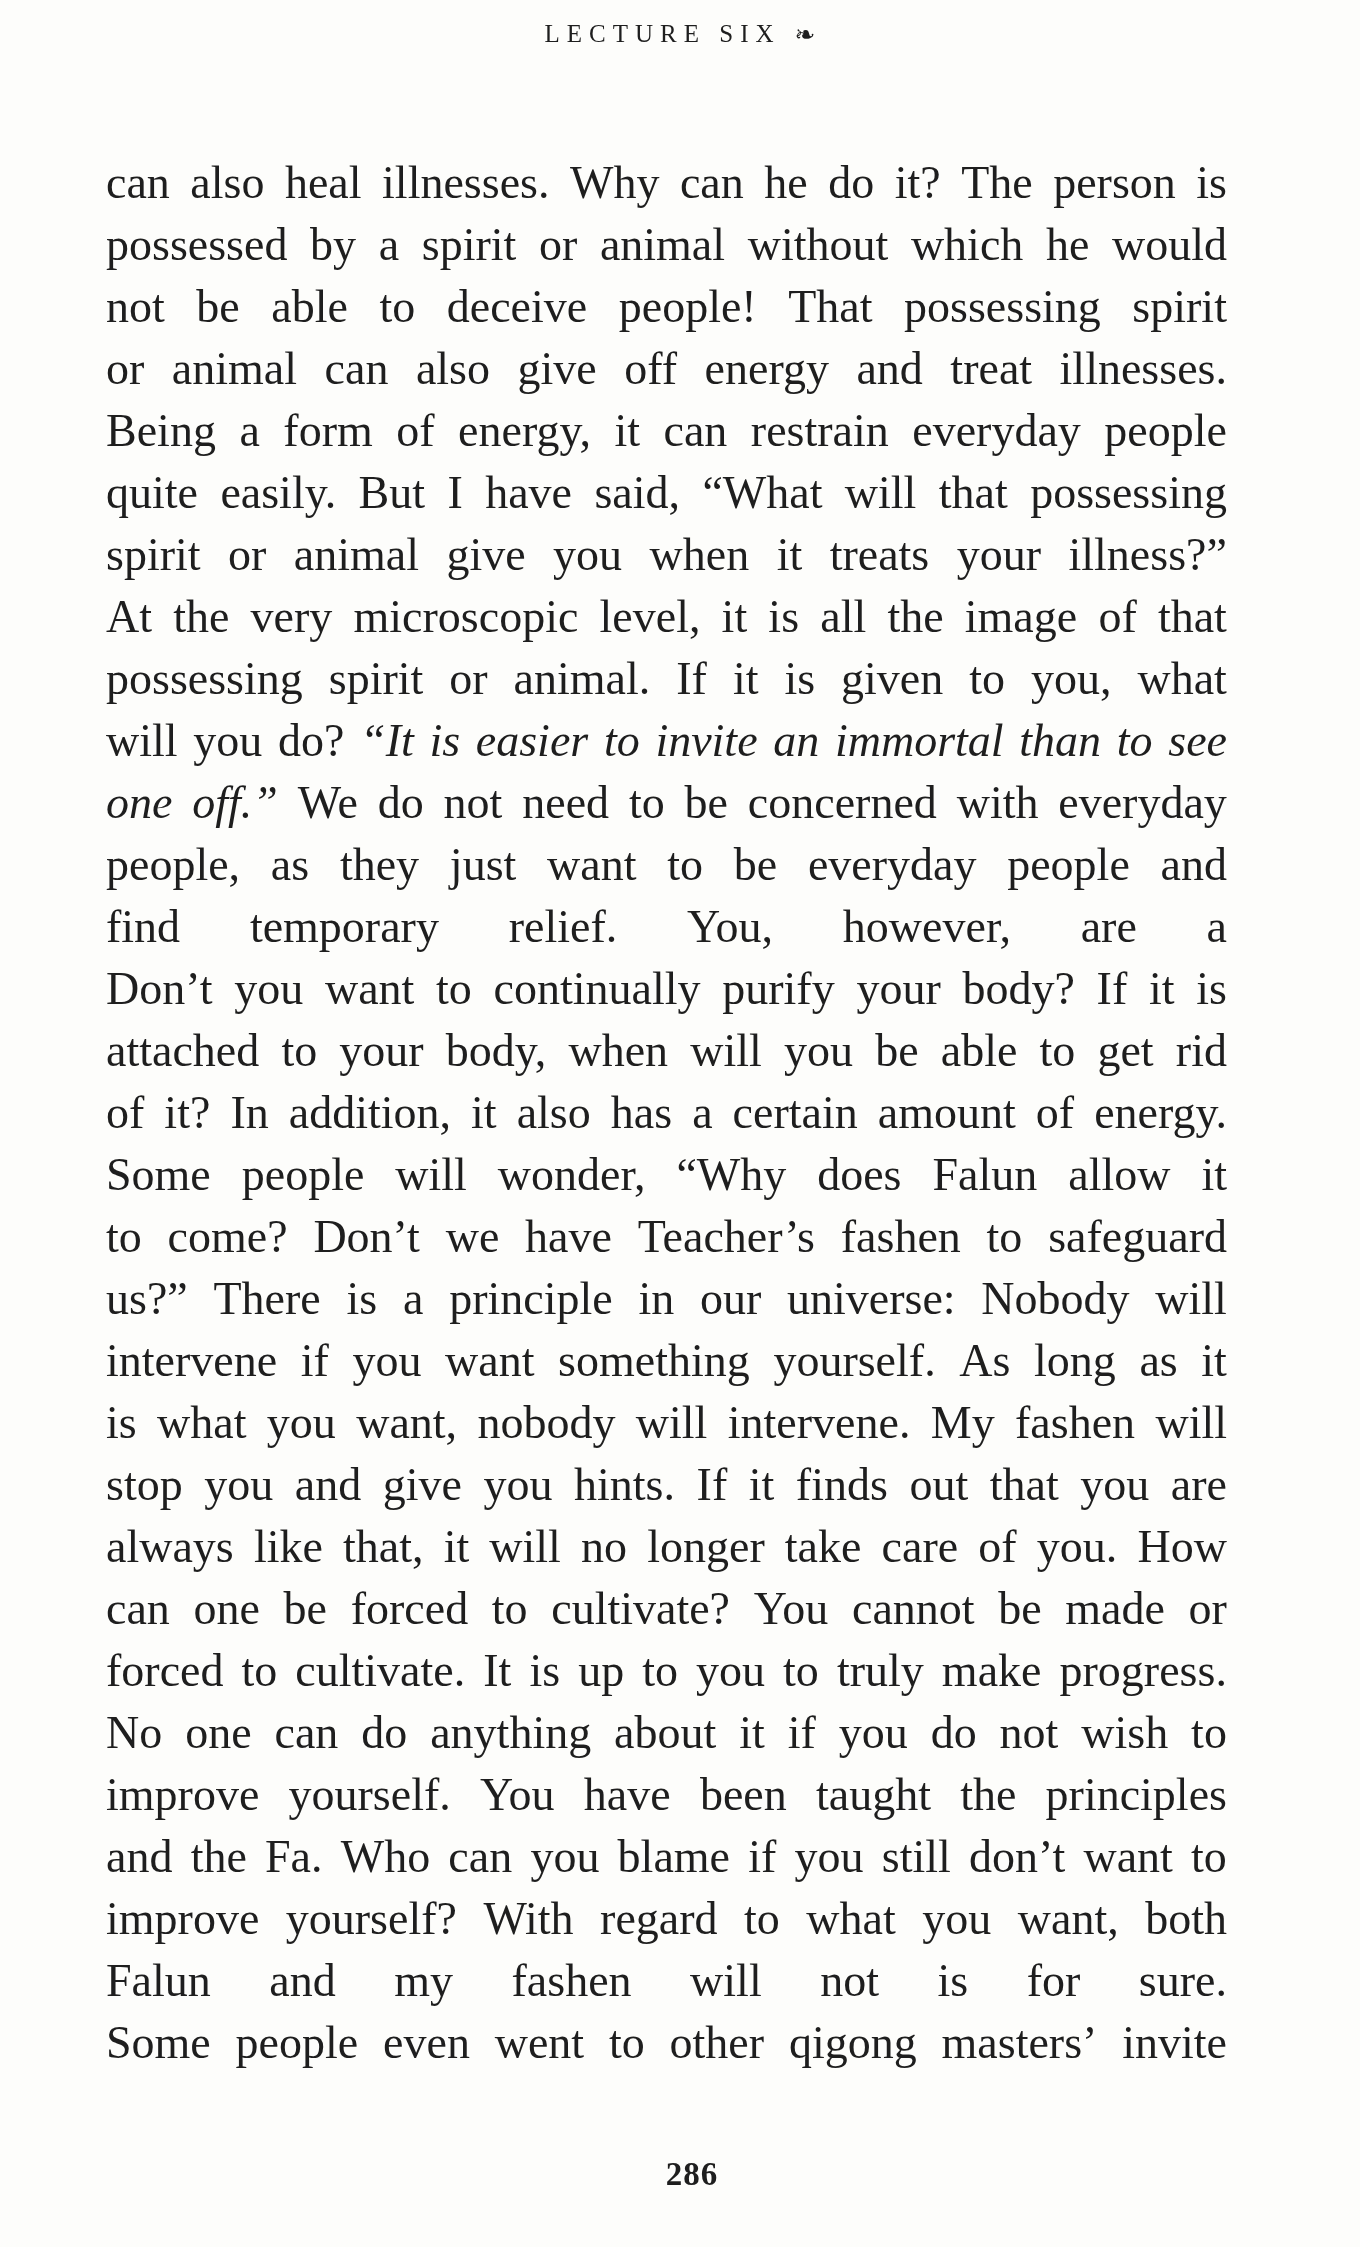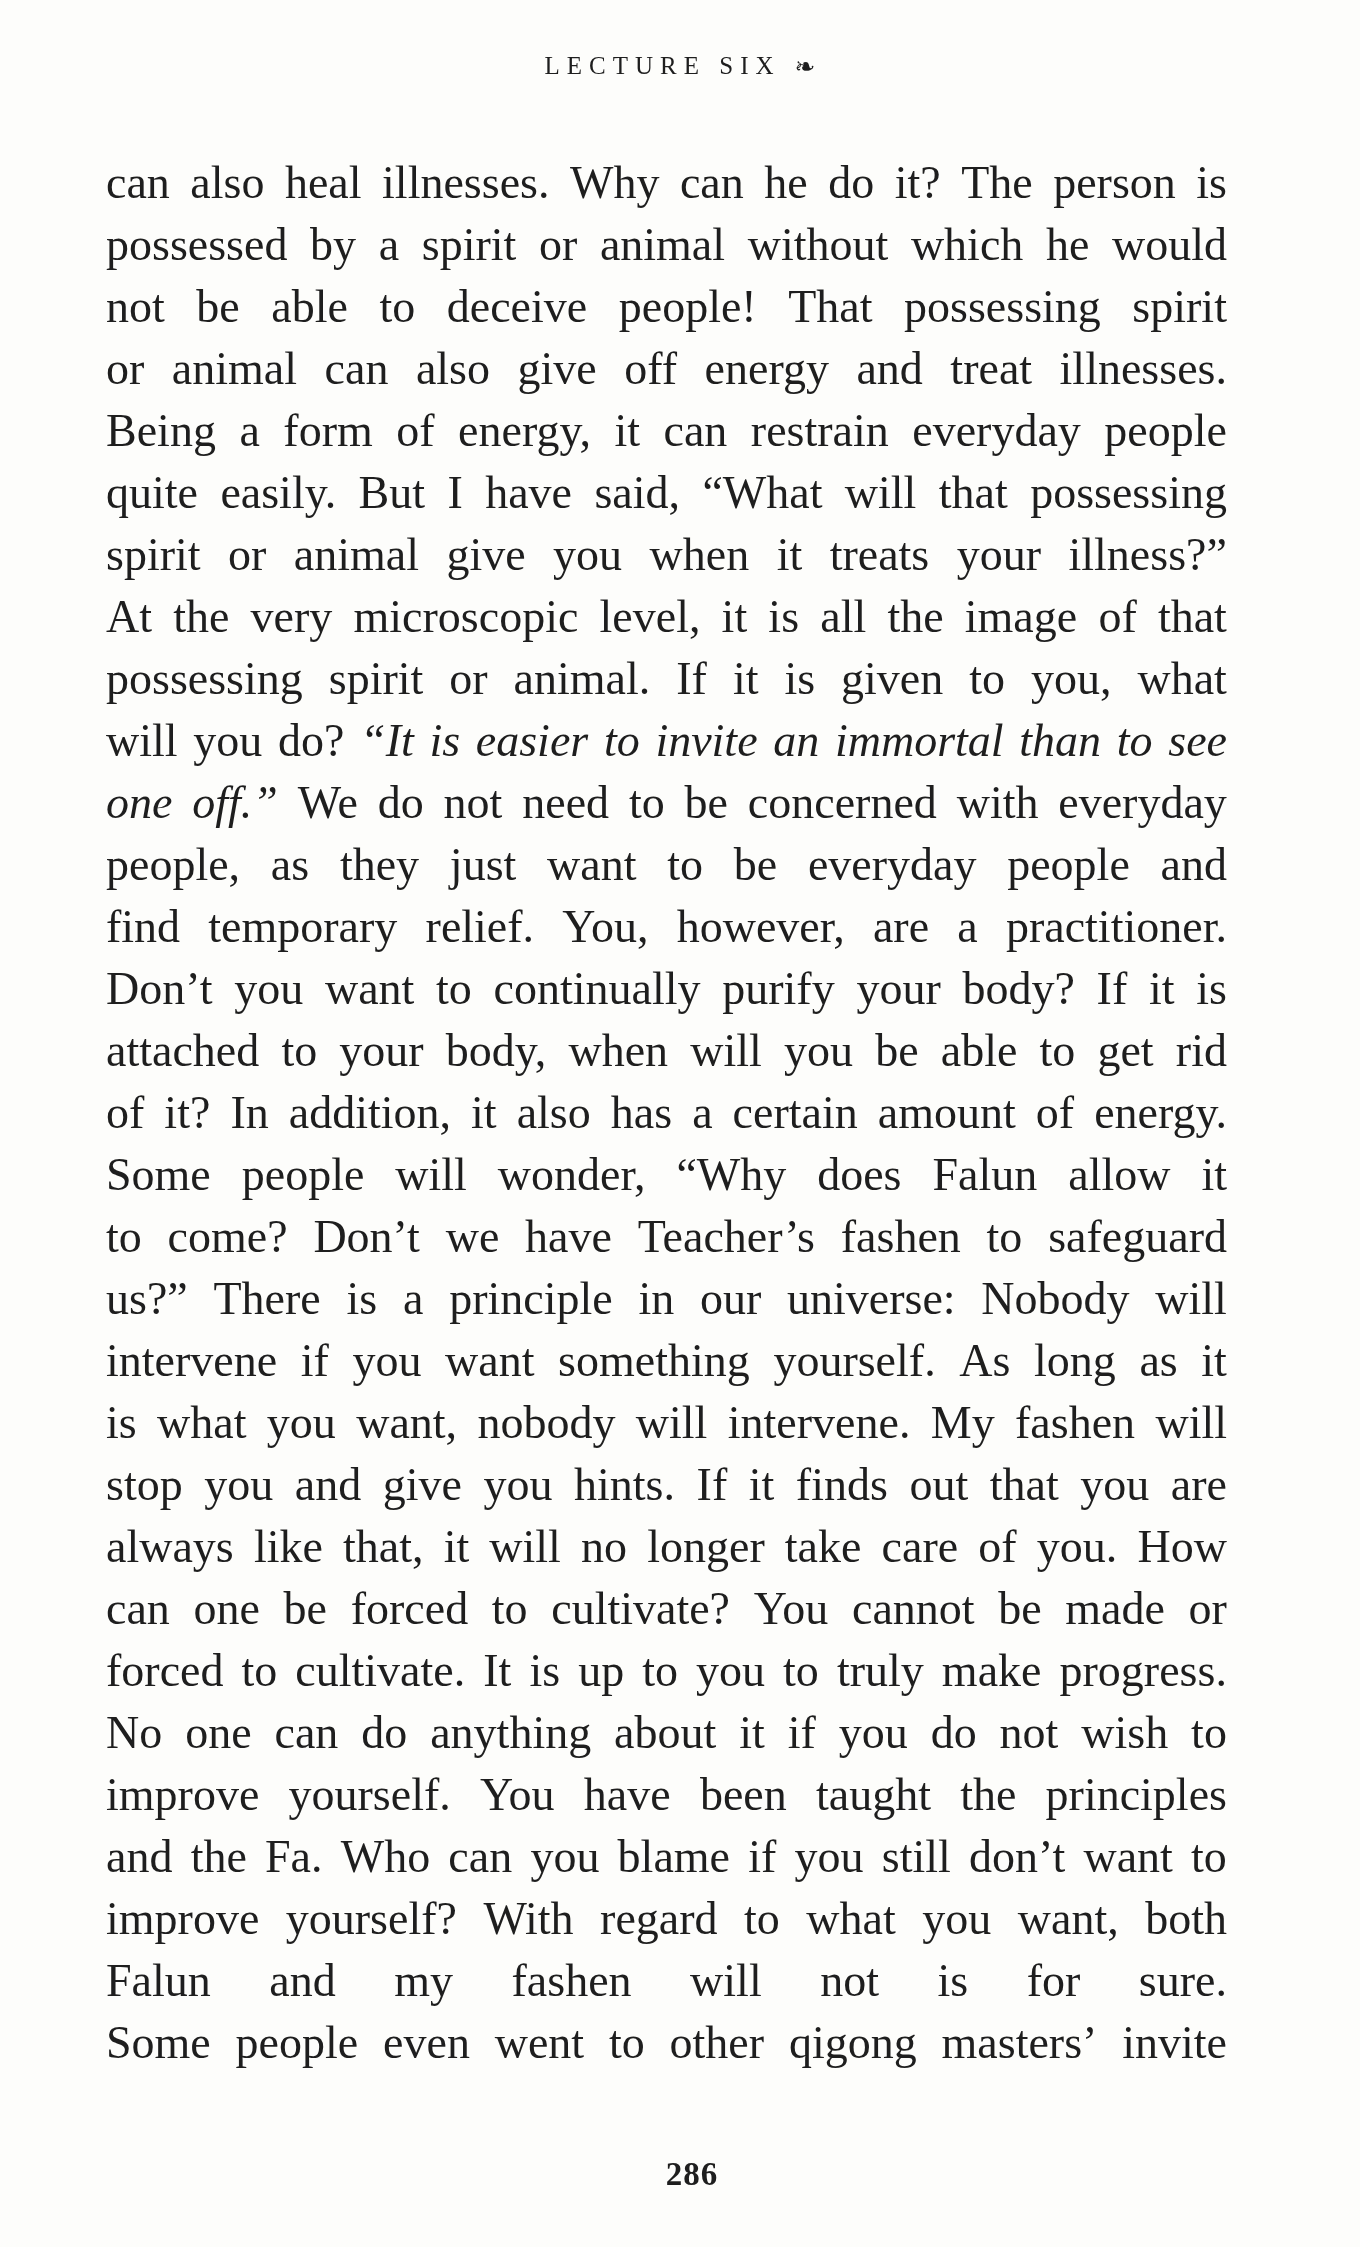--- a/index.html
+++ b/index.html
@@ -19,21 +19,20 @@
   }
   
   .running-header{
     position:absolute;
     top:20px;left:0;width:100%;
     display:flex;
     justify-content:center;
     align-items:baseline;
     gap:14px;
     white-space:nowrap;
-    margin-top:32px;
   }
   .running-header .section-label{
     font-size:25px;
     letter-spacing:7px;
     font-variant:small-caps;
     text-transform:uppercase;
   }
   .running-header .ornament{
     font-size:25px;
     line-height:1;
@@ -237,21 +236,20 @@
         <span>and</span>
       </div>
       <div class="line">
         <span>find</span>
         <span>temporary</span>
         <span>relief.</span>
         <span>You,</span>
         <span>however,</span>
         <span>are</span>
         <span>a</span>
-        <span>practitioner.</span>
       </div>
       <div class="line">
         <span>Don’t</span>
         <span>you</span>
         <span>want</span>
         <span>to</span>
         <span>continually</span>
         <span>purify</span>
         <span>your</span>
         <span>body?</span>

